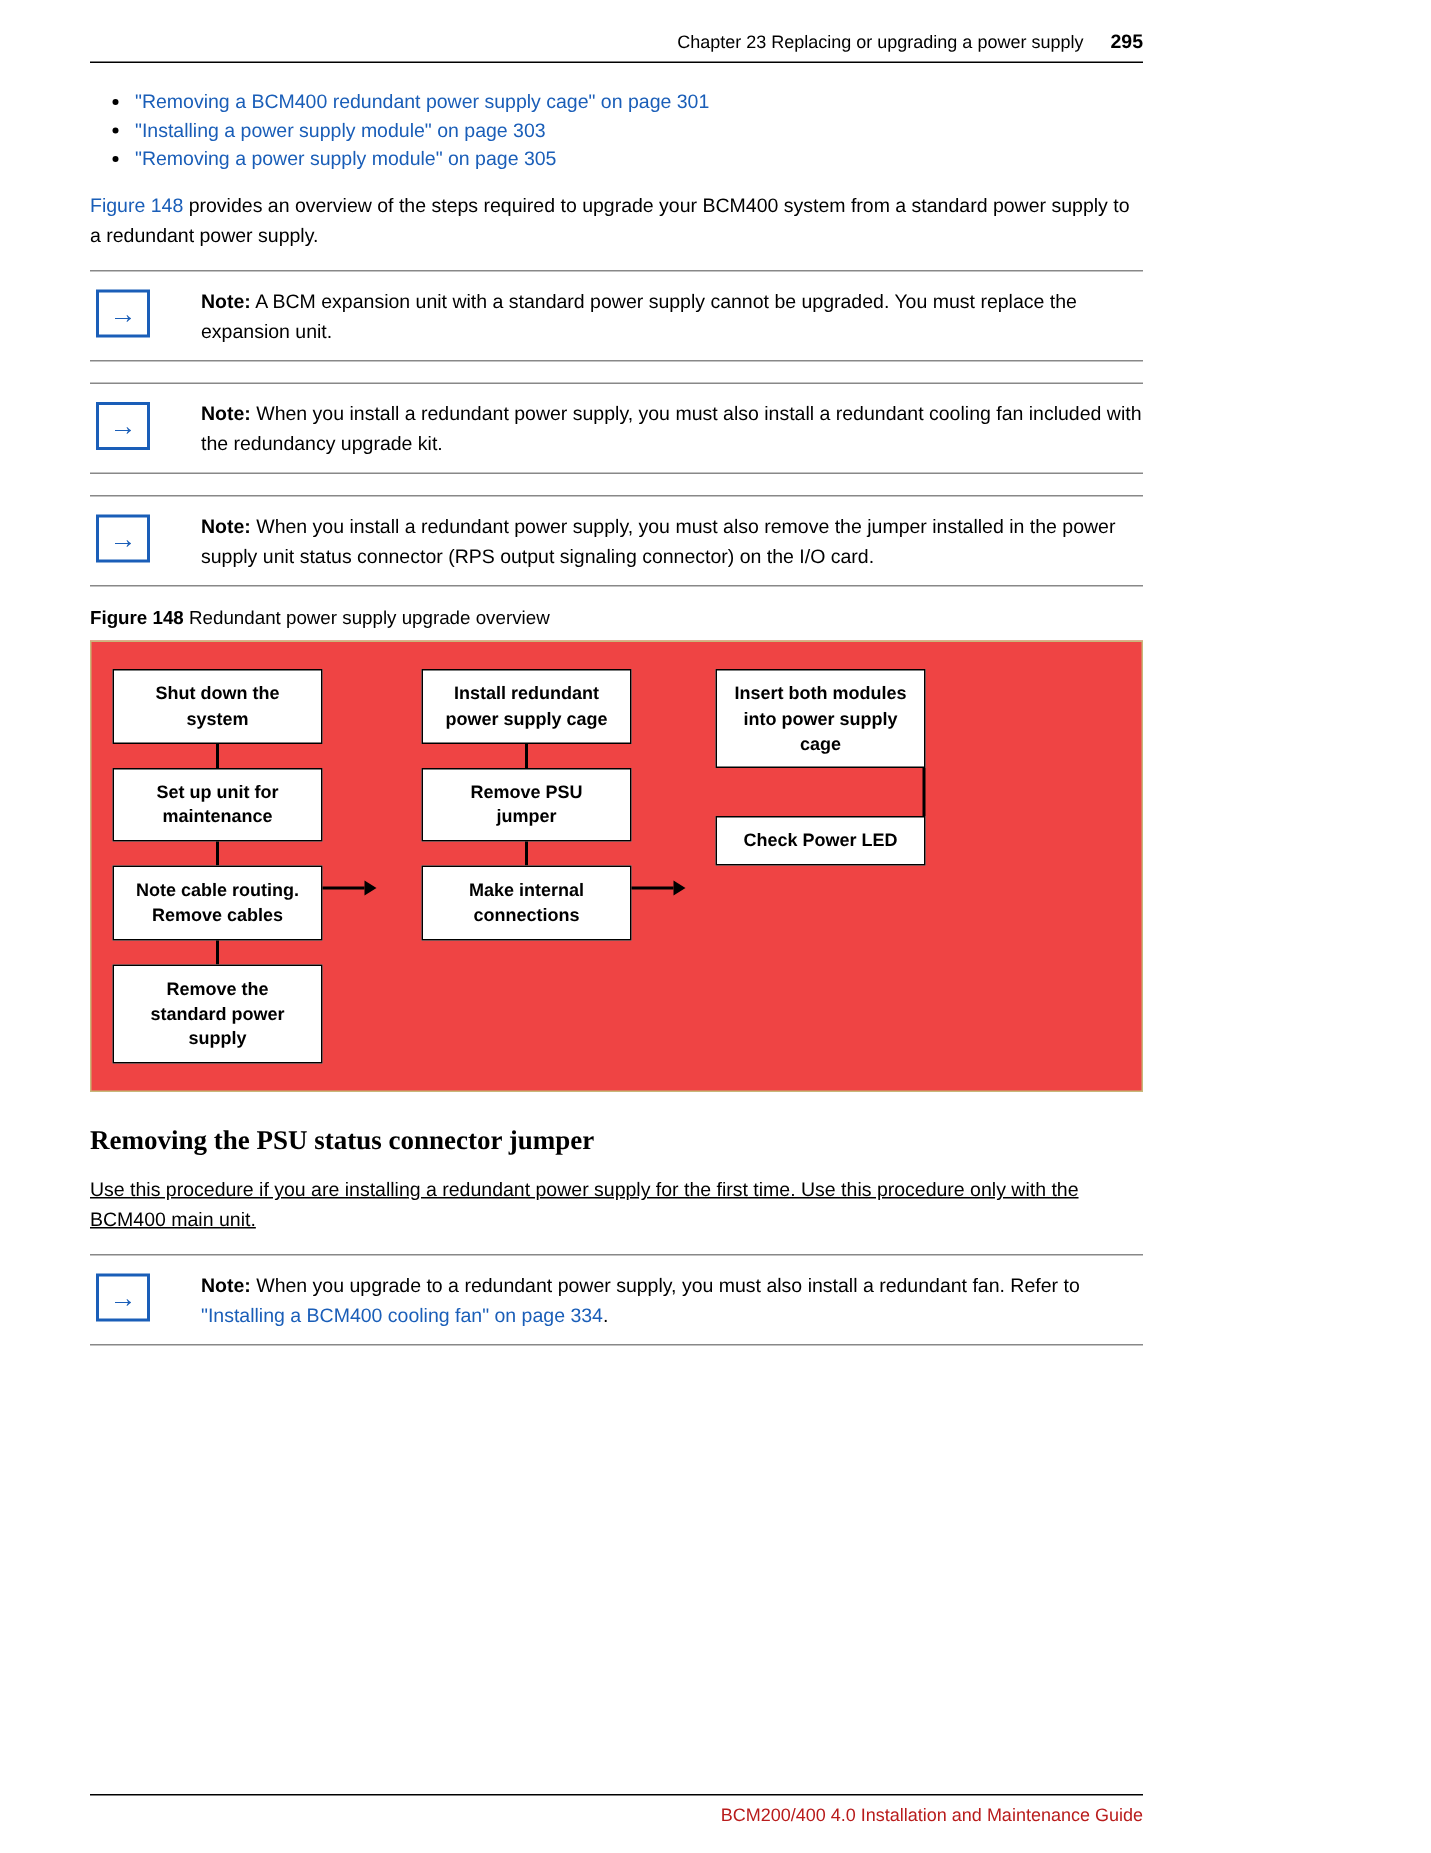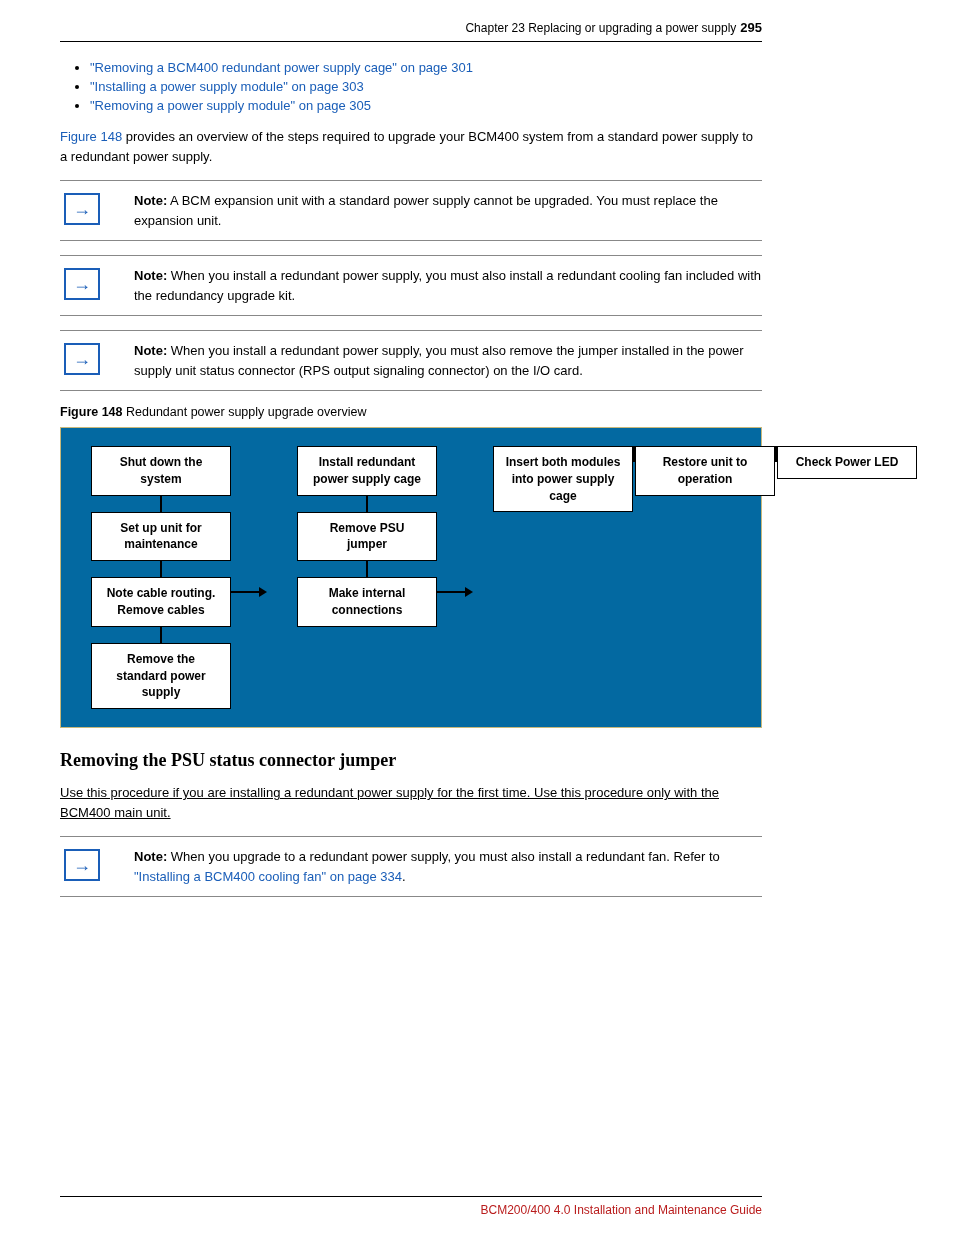--- a/index.html
+++ b/index.html
@@ -25,21 +25,21 @@
       border-bottom: 1px solid #000;
       padding-bottom: 6px;
       margin-bottom: 18px;
     }
     .header-text {
       font-size: 12px;
       color: #000;
     }
     .header-page {
       font-weight: bold;
-      margin-left: 4px;
+      margin-left: 18px;
       font-size: 13px;
     }
     .bullet-list {
       margin-left: 30px;
       margin-bottom: 14px;
     }
     .bullet-list li {
       margin-bottom: 4px;
       list-style-type: disc;
     }
@@ -87,23 +87,23 @@
     }
     .figure-label {
       font-size: 12.5px;
       margin-bottom: 8px;
       margin-top: 8px;
     }
     .figure-label b {
       font-weight: bold;
     }
     .diagram-container {
-      background: #0369a1;
+      background: #ef4444;
       border: 1px solid #c8b87a;
-      padding: 18px 30px;
+      padding: 18px 14px;
       margin-bottom: 22px;
       display: flex;
       flex-direction: row;
       gap: 0;
     }
     .diag-box {
       border: 1.5px solid #000;
       background: #fff;
       text-align: center;
       font-size: 12px;
@@ -142,22 +142,22 @@
       align-items: center;
     }
     .col2-items {
       display: flex;
       flex-direction: column;
       align-items: center;
       margin-left: 30px;
     }
     .col3-items {
       display: flex;
-      flex-direction: row;
-      align-items: flex-start;
+      flex-direction: column;
+      align-items: flex-end;
       margin-left: 20px;
     }
     .connector-line {
       width: 2px;
       background: #000;
       height: 16px;
     }
     .h-line {
       height: 2px;
       background: #000;
@@ -263,21 +263,20 @@
       </div>
 
       <div style="display:flex;align-items:center;height:100%;margin-top:14px;">
         <div class="h-line"></div>
         <div class="h-arrow-head"></div>
       </div>
 
       <div class="col3-items">
         <div class="diag-box">Insert both modules into power supply cage</div>
         <div class="connector-line"></div>
-        <div class="diag-box">Restore unit to operation</div>
         <div class="connector-line"></div>
         <div class="diag-box">Check Power LED</div>
       </div>
 
     </div>
   </div>
 
   <h2 class="section-heading">Removing the PSU status connector jumper</h2>
 
   <p class="section-para">Use this procedure if you are installing a redundant power supply for the first time. Use this procedure only with the BCM400 main unit.</p>

